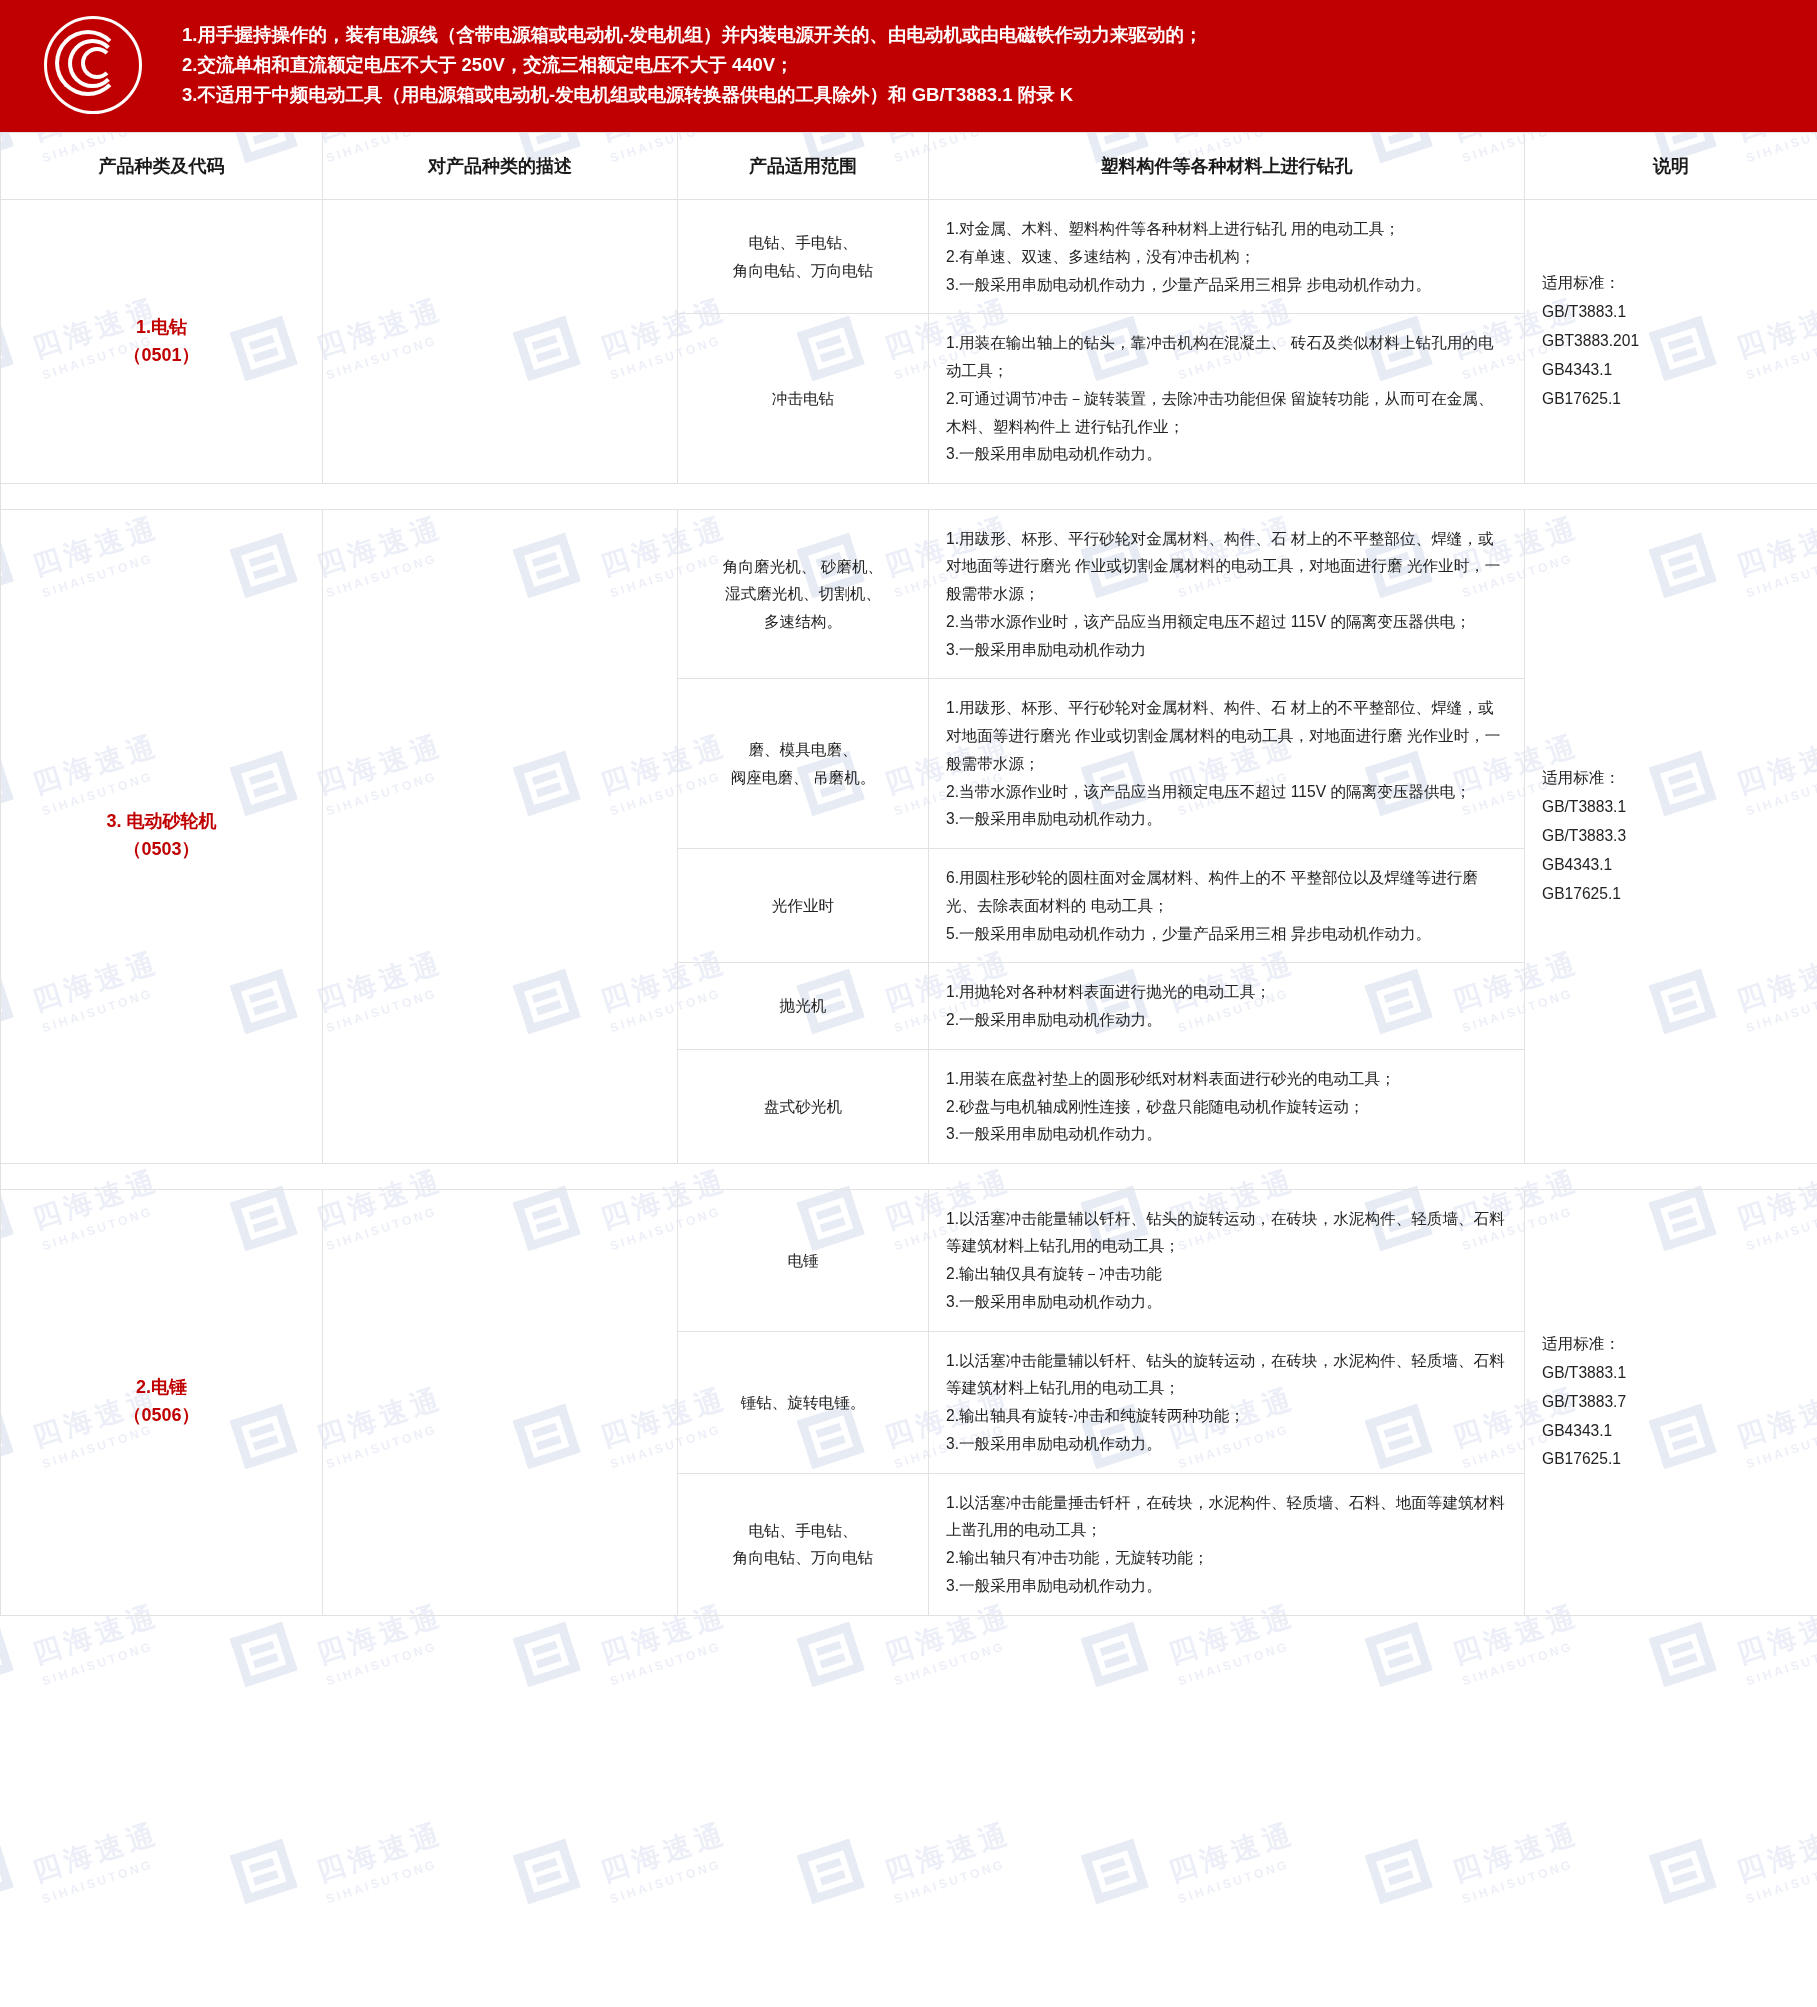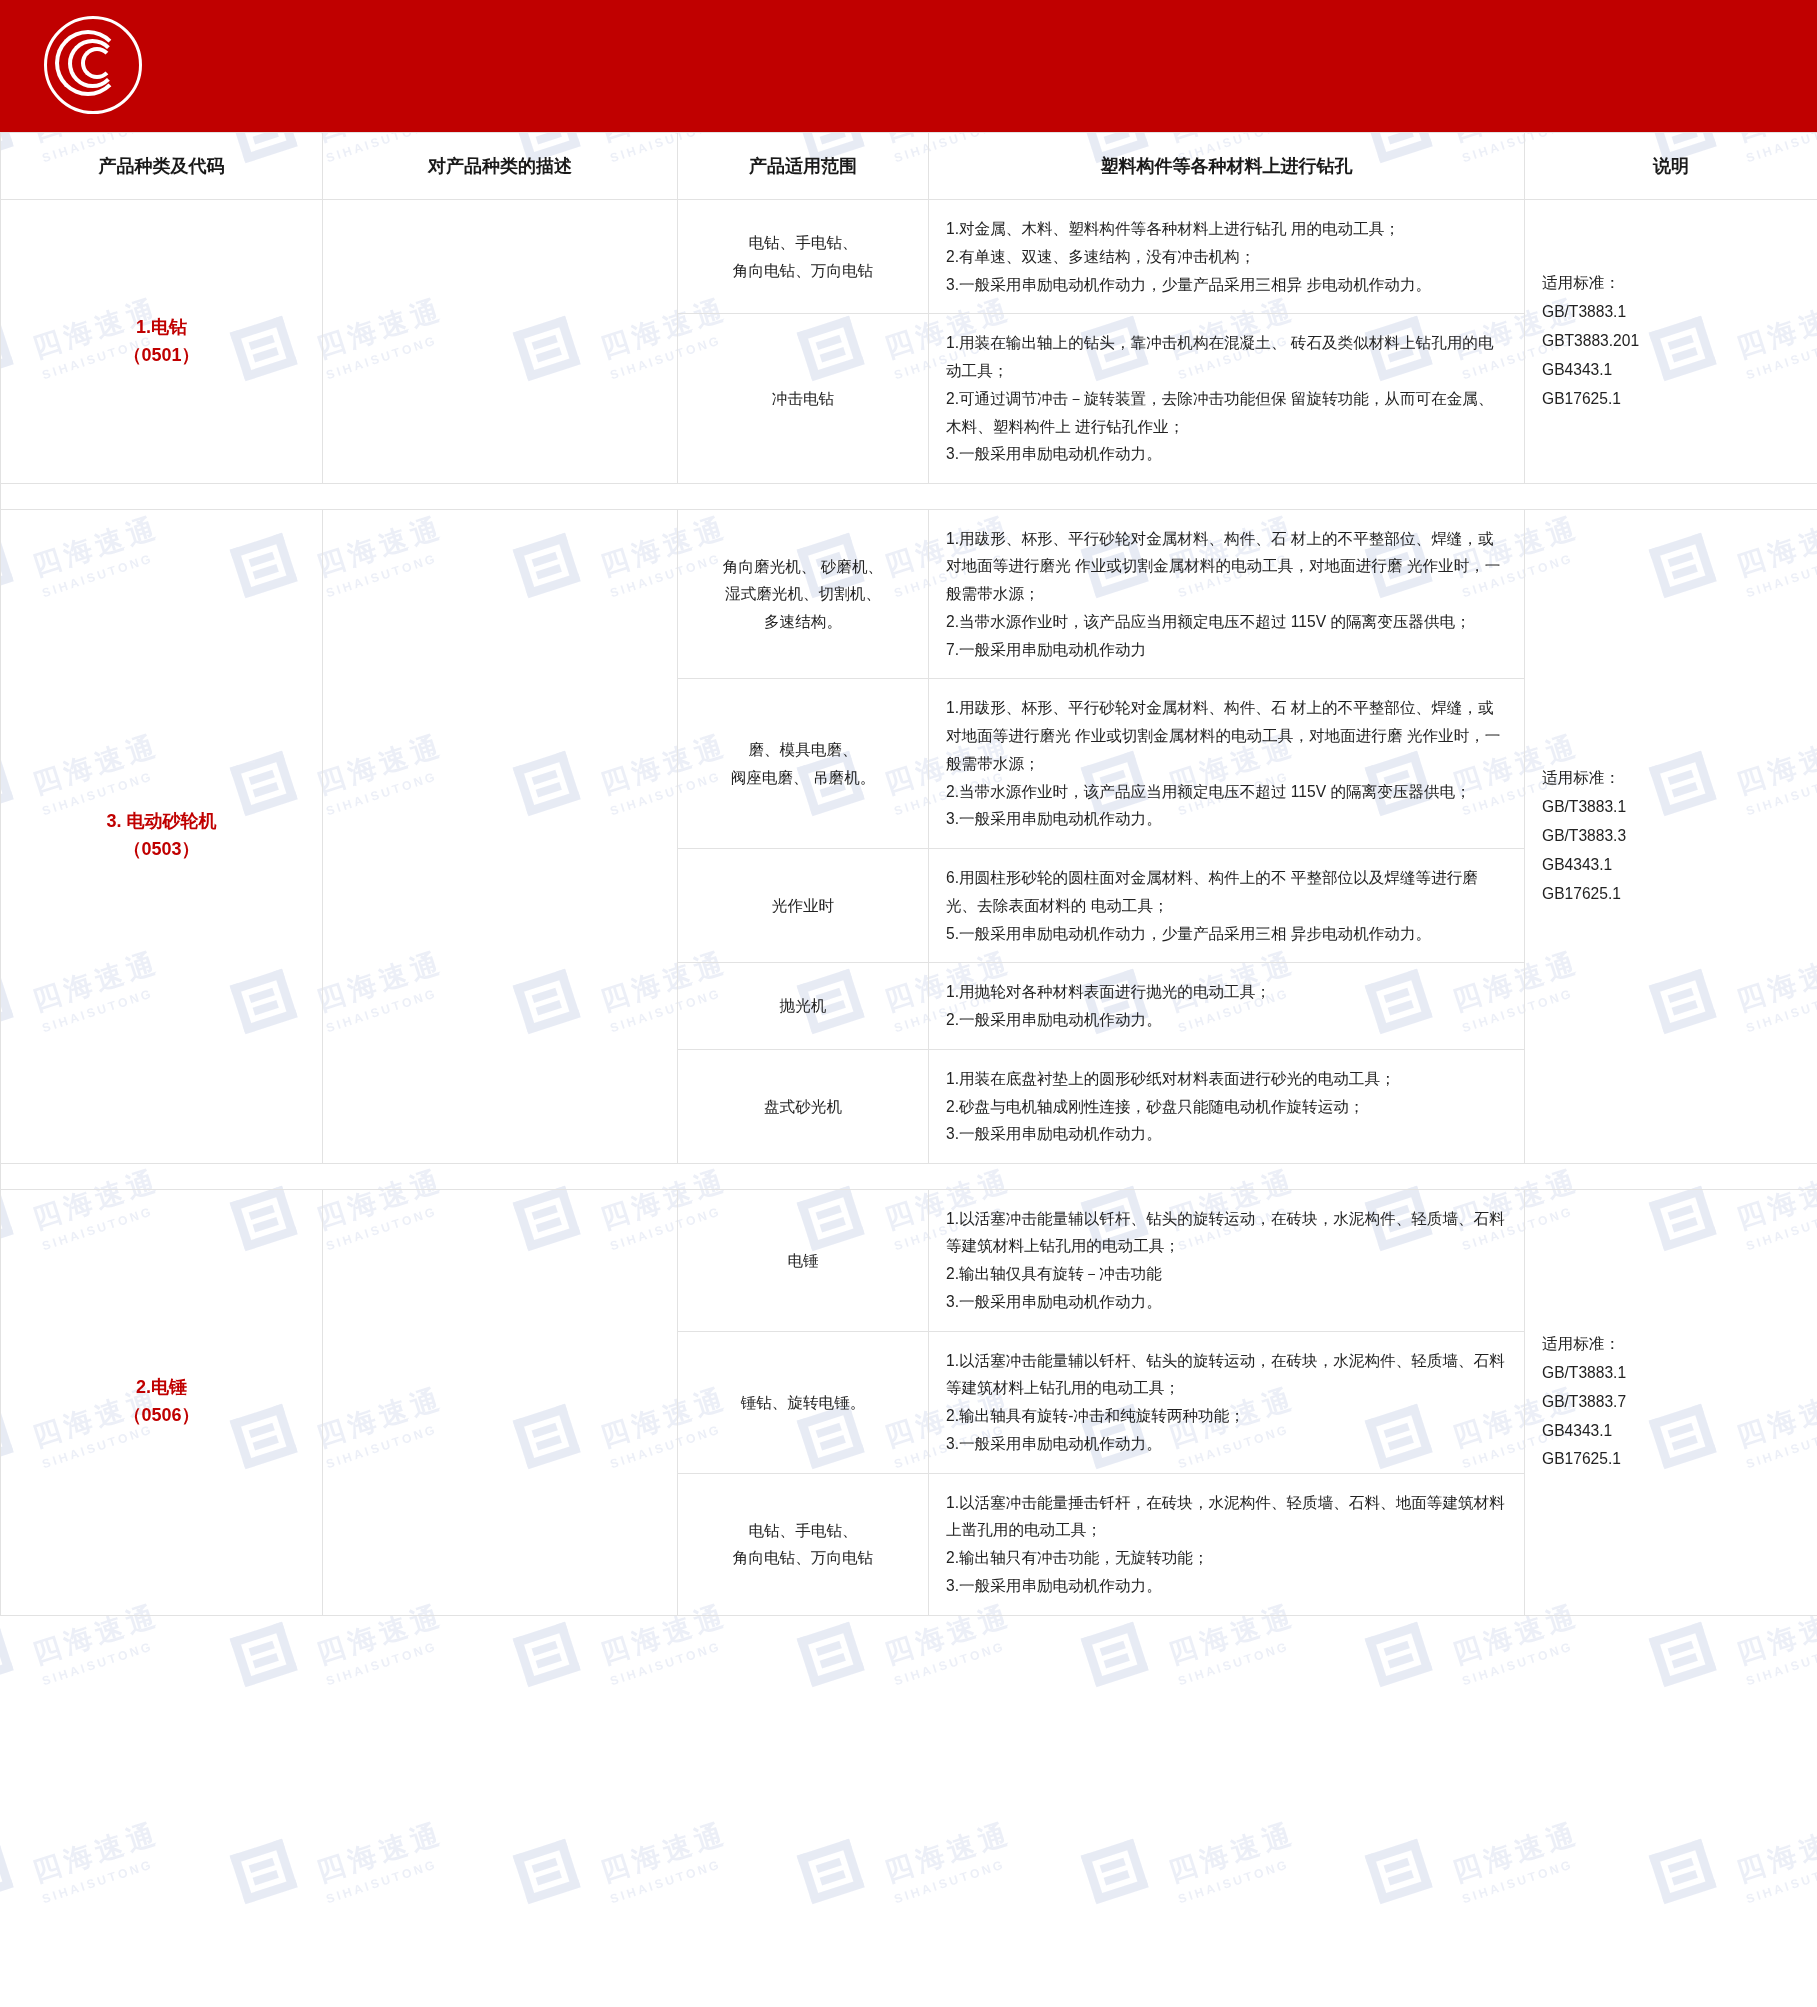--- a/index.html
+++ b/index.html
@@ -912,20 +912,25 @@
         <div class="bar" style="left: 15px; top: 15px; width: 24.6px; height: 7.6px;"></div>
         <div class="bar" style="left: 15px; top: 28px; width: 24.6px; height: 7.6px;"></div>
       </div>
     </div>
 
   <div class="banner">
     <div class="ccc-logo">
       <div class="c c1"></div>
       <div class="c c2"></div>
       <div class="c c3"></div>
+    </div>
+    <div class="banner-text">
+      <div>1.用手握持操作的，装有电源线（含带电源箱或电动机-发电机组）并内装电源开关的、由电动机或由电磁铁作动力来驱动的；</div>
+      <div>2.交流单相和直流额定电压不大于 250V，交流三相额定电压不大于 440V；</div>
+      <div>3.不适用于中频电动工具（用电源箱或电动机-发电机组或电源转换器供电的工具除外）和 GB/T3883.1 附录 K</div>
     </div>
   </div>
 
   <table class="main">
     <colgroup>
       <col class="col-a">
         <col class="col-b">
         <col class="col-c">
         <col class="col-d">
         <col class="col-e">
@@ -983,21 +988,21 @@
           </td>
           <td class="desc" rowspan="5"></td>
           <td class="scope">
             <span class="scope-line">角向磨光机、 砂磨机、</span>
             <span class="scope-line">湿式磨光机、切割机、</span>
             <span class="scope-line">多速结构。</span>
           </td>
           <td class="detail">
             <span class="detail-line">1.用跋形、杯形、平行砂轮对金属材料、构件、石 材上的不平整部位、焊缝，或对地面等进行磨光 作业或切割金属材料的电动工具，对地面进行磨 光作业时，一般需带水源；</span>
             <span class="detail-line">2.当带水源作业时，该产品应当用额定电压不超过 115V 的隔离变压器供电；</span>
-            <span class="detail-line">7.一般采用串励电动机作动力</span>
+            <span class="detail-line">3.一般采用串励电动机作动力</span>
           </td>
           <td class="note" rowspan="5">
             <span class="note-title">适用标准：</span>
             <span class="note-item">GB/T3883.1</span>
             <span class="note-item">GB/T3883.3</span>
             <span class="note-item">GB4343.1</span>
             <span class="note-item">GB17625.1</span>
           </td>
         </tr>
         <tr>

